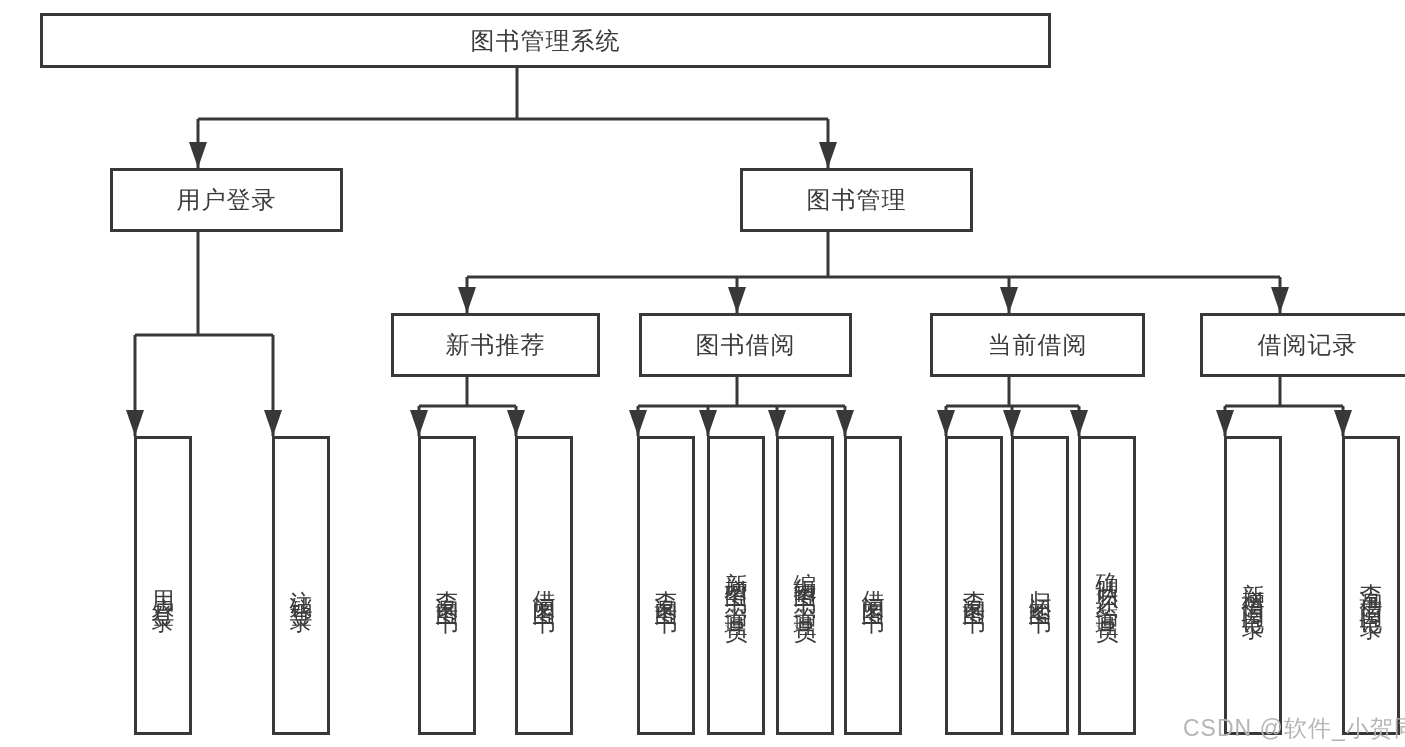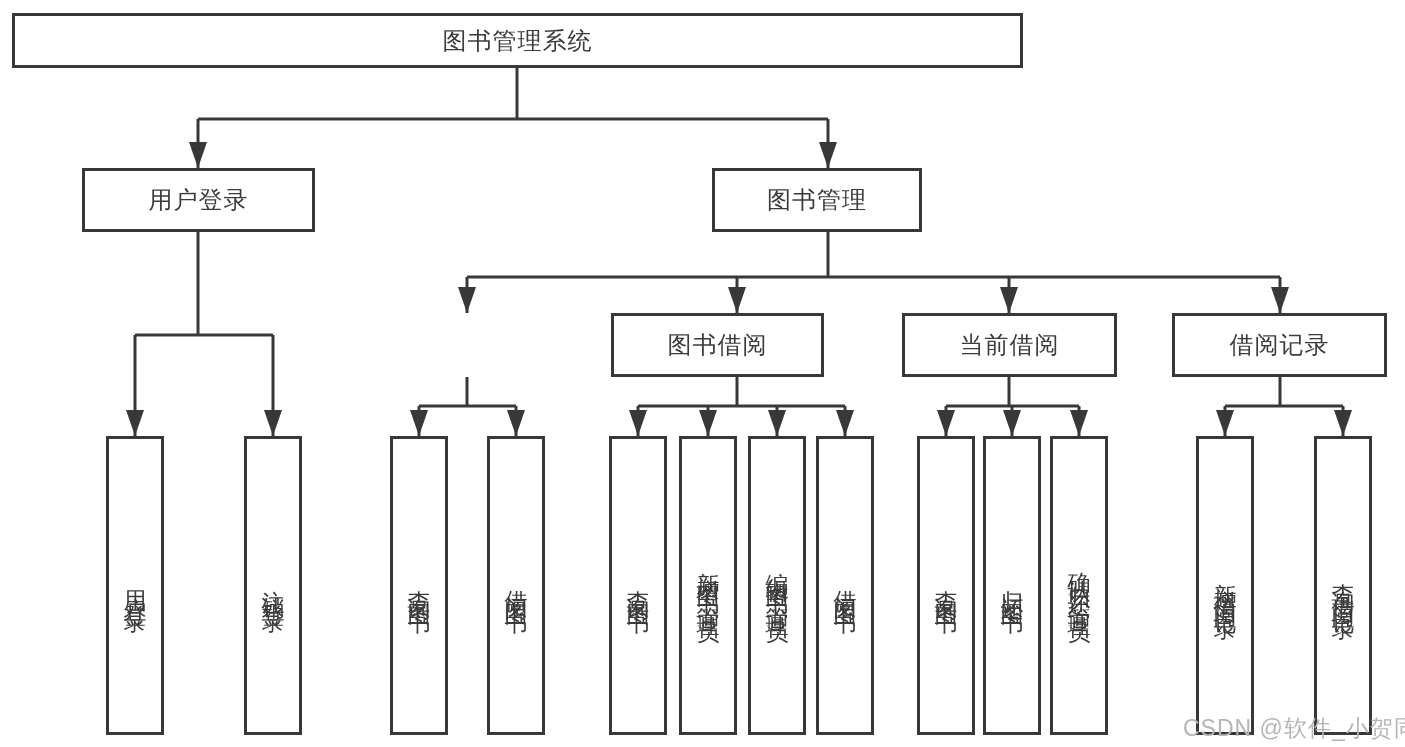--- a/index.html
+++ b/index.html
@@ -17,20 +17,21 @@
   }
   .box{
     position:absolute;
     box-sizing:border-box;
     border:3px solid #383838;
     background:#ffffff;
     display:flex;
     align-items:center;
     justify-content:center;
     text-align:center;
+    margin-left:28px;
   }
   .h-label{
     font-size:24px;
     letter-spacing:1px;
     white-space:nowrap;
   }
   .leaf{
     writing-mode:vertical-rl;
     text-orientation:mixed;
     font-size:23px;
@@ -94,24 +95,27 @@
     </g>
   </svg>
 
   <div class="box" style="left:12px;top:13px;width:1011px;height:55px">
     <span class="h-label">图书管理系统</span>
   </div>
 
   <div class="box" style="left:82px;top:168px;width:233px;height:64px">
     <span class="h-label">用户登录</span>
   </div>
-  <div class="box" style="left:712px;top:168px;width:210px;height:64px">
+  <div class="box" style="left:712px;top:168px;width:233px;height:64px">
     <span class="h-label">图书管理</span>
   </div>
 
+  <div class="box" style="left:363px;top:313px;width:209px;height:64px">
+    <span class="h-label">新书推荐</span>
+  </div>
   <div class="box" style="left:611px;top:313px;width:213px;height:64px">
     <span class="h-label">图书借阅</span>
   </div>
   <div class="box" style="left:902px;top:313px;width:215px;height:64px">
     <span class="h-label">当前借阅</span>
   </div>
   <div class="box" style="left:1172px;top:313px;width:215px;height:64px">
     <span class="h-label">借阅记录</span>
   </div>
 

